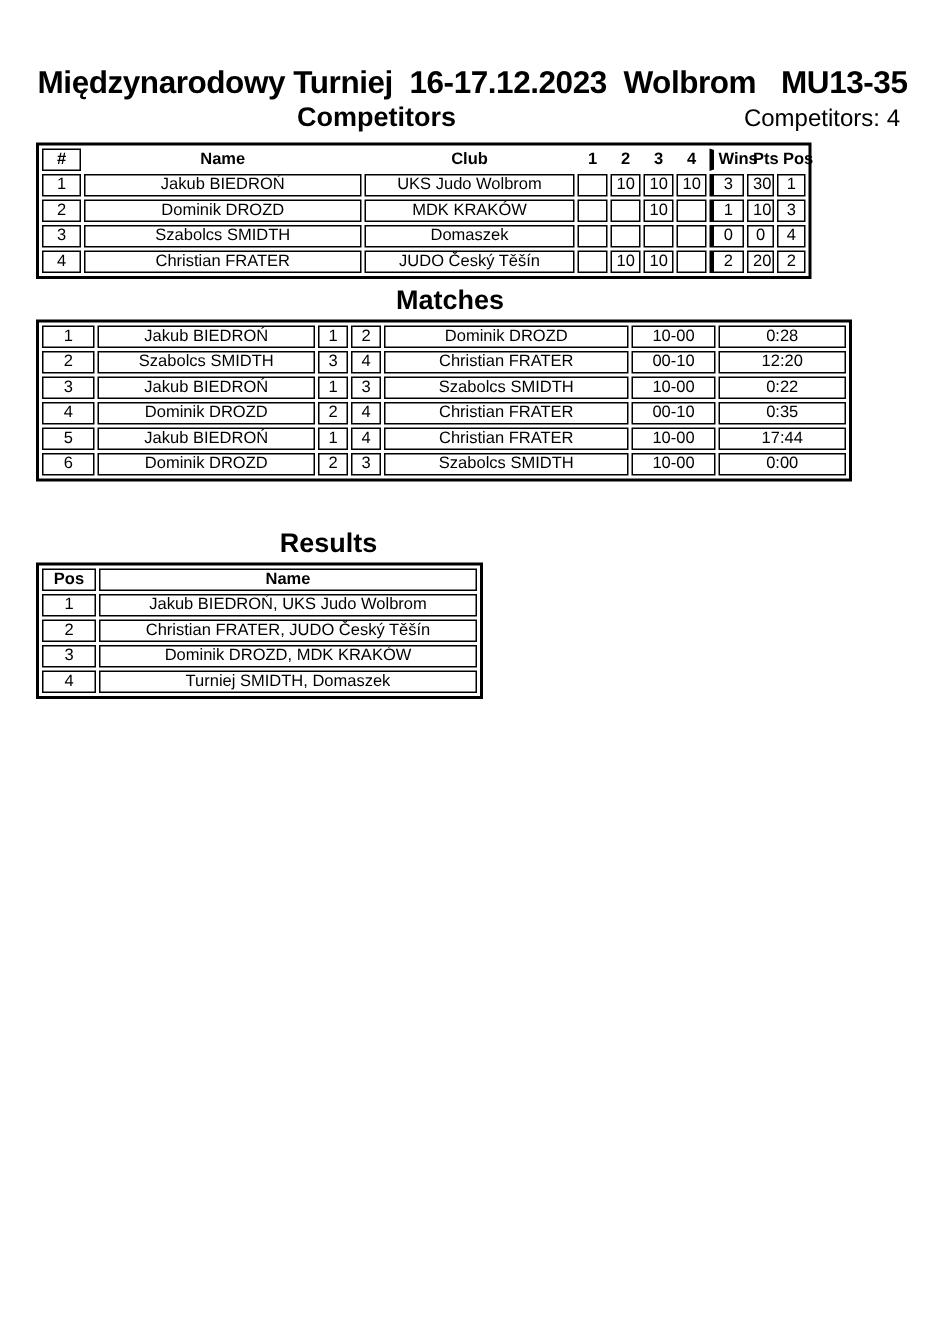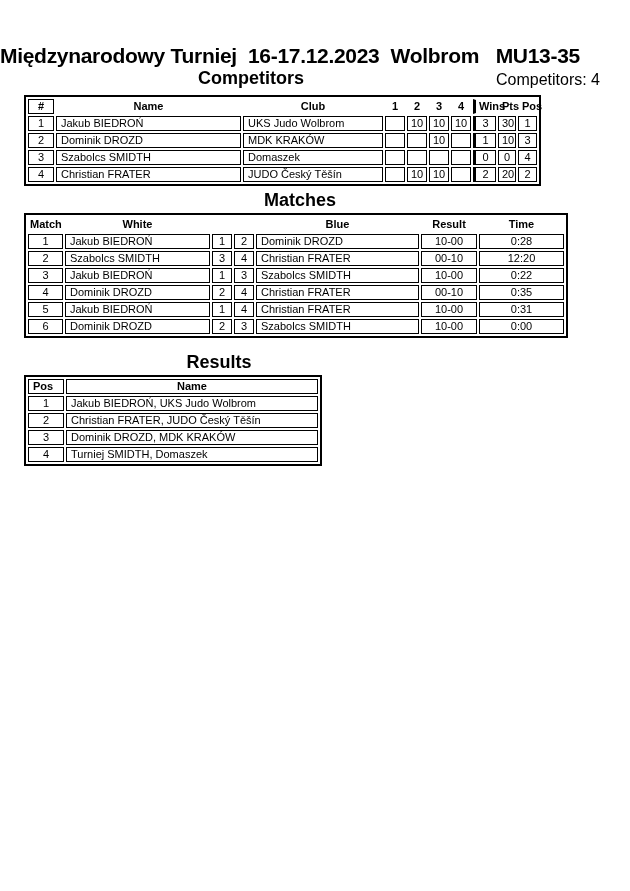--- a/index.html
+++ b/index.html
@@ -6,21 +6,21 @@
   html, body { width: 630px; height: 891px; background: #ffffff; }
   body {
     position: relative;
     font-family: "Liberation Sans", sans-serif;
     color: #000;
     overflow: hidden;
   }
   .main-title {
     position: absolute;
     top: 44px; left: 0; width: 630px;
-    text-align: left;
+    text-align: center;
     font-size: 21px;
     font-weight: bold;
     letter-spacing: -0.3px;
     white-space: pre;
   }
   .section-title {
     position: absolute;
     transform: translateX(-50%);
     font-size: 18px;
     font-weight: bold;
@@ -45,21 +45,21 @@
     height: 15px;
     line-height: 13px;
     padding: 0 3px;
     white-space: nowrap;
     overflow: hidden;
     vertical-align: middle;
   }
   th { font-weight: bold; overflow: visible; }
   th.ghost { border-color: transparent; }
   .c { text-align: center; }
-  .l { text-align: left; padding: 0 4px; }
+  .l { text-align: center; padding: 0 4px; }
   .bL { border-left: 3px solid #000; }
   th.ghost.bL { border-color: transparent; border-left: 3px solid #000; }
   #competitors-table { left: 24px; top: 95px;  width: 517px; }
   #matches-table     { left: 24px; top: 213px; width: 544px; }
   #results-table     { left: 24px; top: 375px; width: 298px; }
   #competitors-title { top: 68px;  left: 251px; }
   #matches-title     { top: 190px; left: 300px; }
   #results-title     { top: 352px; left: 171px; margin-left: 48px; }
 </style>
 </head>
@@ -153,29 +153,20 @@
   <colgroup>
     <col style="width:35px">
       <col style="width:145px">
       <col style="width:20px">
       <col style="width:20px">
     <col style="width:163px">
       <col style="width:56px">
       <col style="width:85px">
   </colgroup>
   <tbody>
-      <tr>
-    <th class="l ghost" style="padding-left:1px">Match</th>
-    <th class="c ghost">White</th>
-    <th class="ghost"></th>
-    <th class="ghost"></th>
-    <th class="c ghost">Blue</th>
-    <th class="c ghost">Result</th>
-    <th class="c ghost">Time</th>
-  </tr>
   <tr>
     <td class="c">1</td>
     <td class="l">Jakub BIEDROŃ</td>
     <td class="c">1</td>
     <td class="c">2</td>
     <td class="l">Dominik DROZD</td>
     <td class="c">10-00</td>
     <td class="c">0:28</td>
   </tr>
   <tr>
@@ -205,21 +196,21 @@
     <td class="c">00-10</td>
     <td class="c">0:35</td>
   </tr>
   <tr>
     <td class="c">5</td>
     <td class="l">Jakub BIEDROŃ</td>
     <td class="c">1</td>
     <td class="c">4</td>
     <td class="l">Christian FRATER</td>
     <td class="c">10-00</td>
-    <td class="c">0:31</td>
+    <td class="c">17:44</td>
   </tr>
   <tr>
     <td class="c">6</td>
     <td class="l">Dominik DROZD</td>
     <td class="c">2</td>
     <td class="c">3</td>
     <td class="l">Szabolcs SMIDTH</td>
     <td class="c">10-00</td>
     <td class="c">0:00</td>
   </tr>

